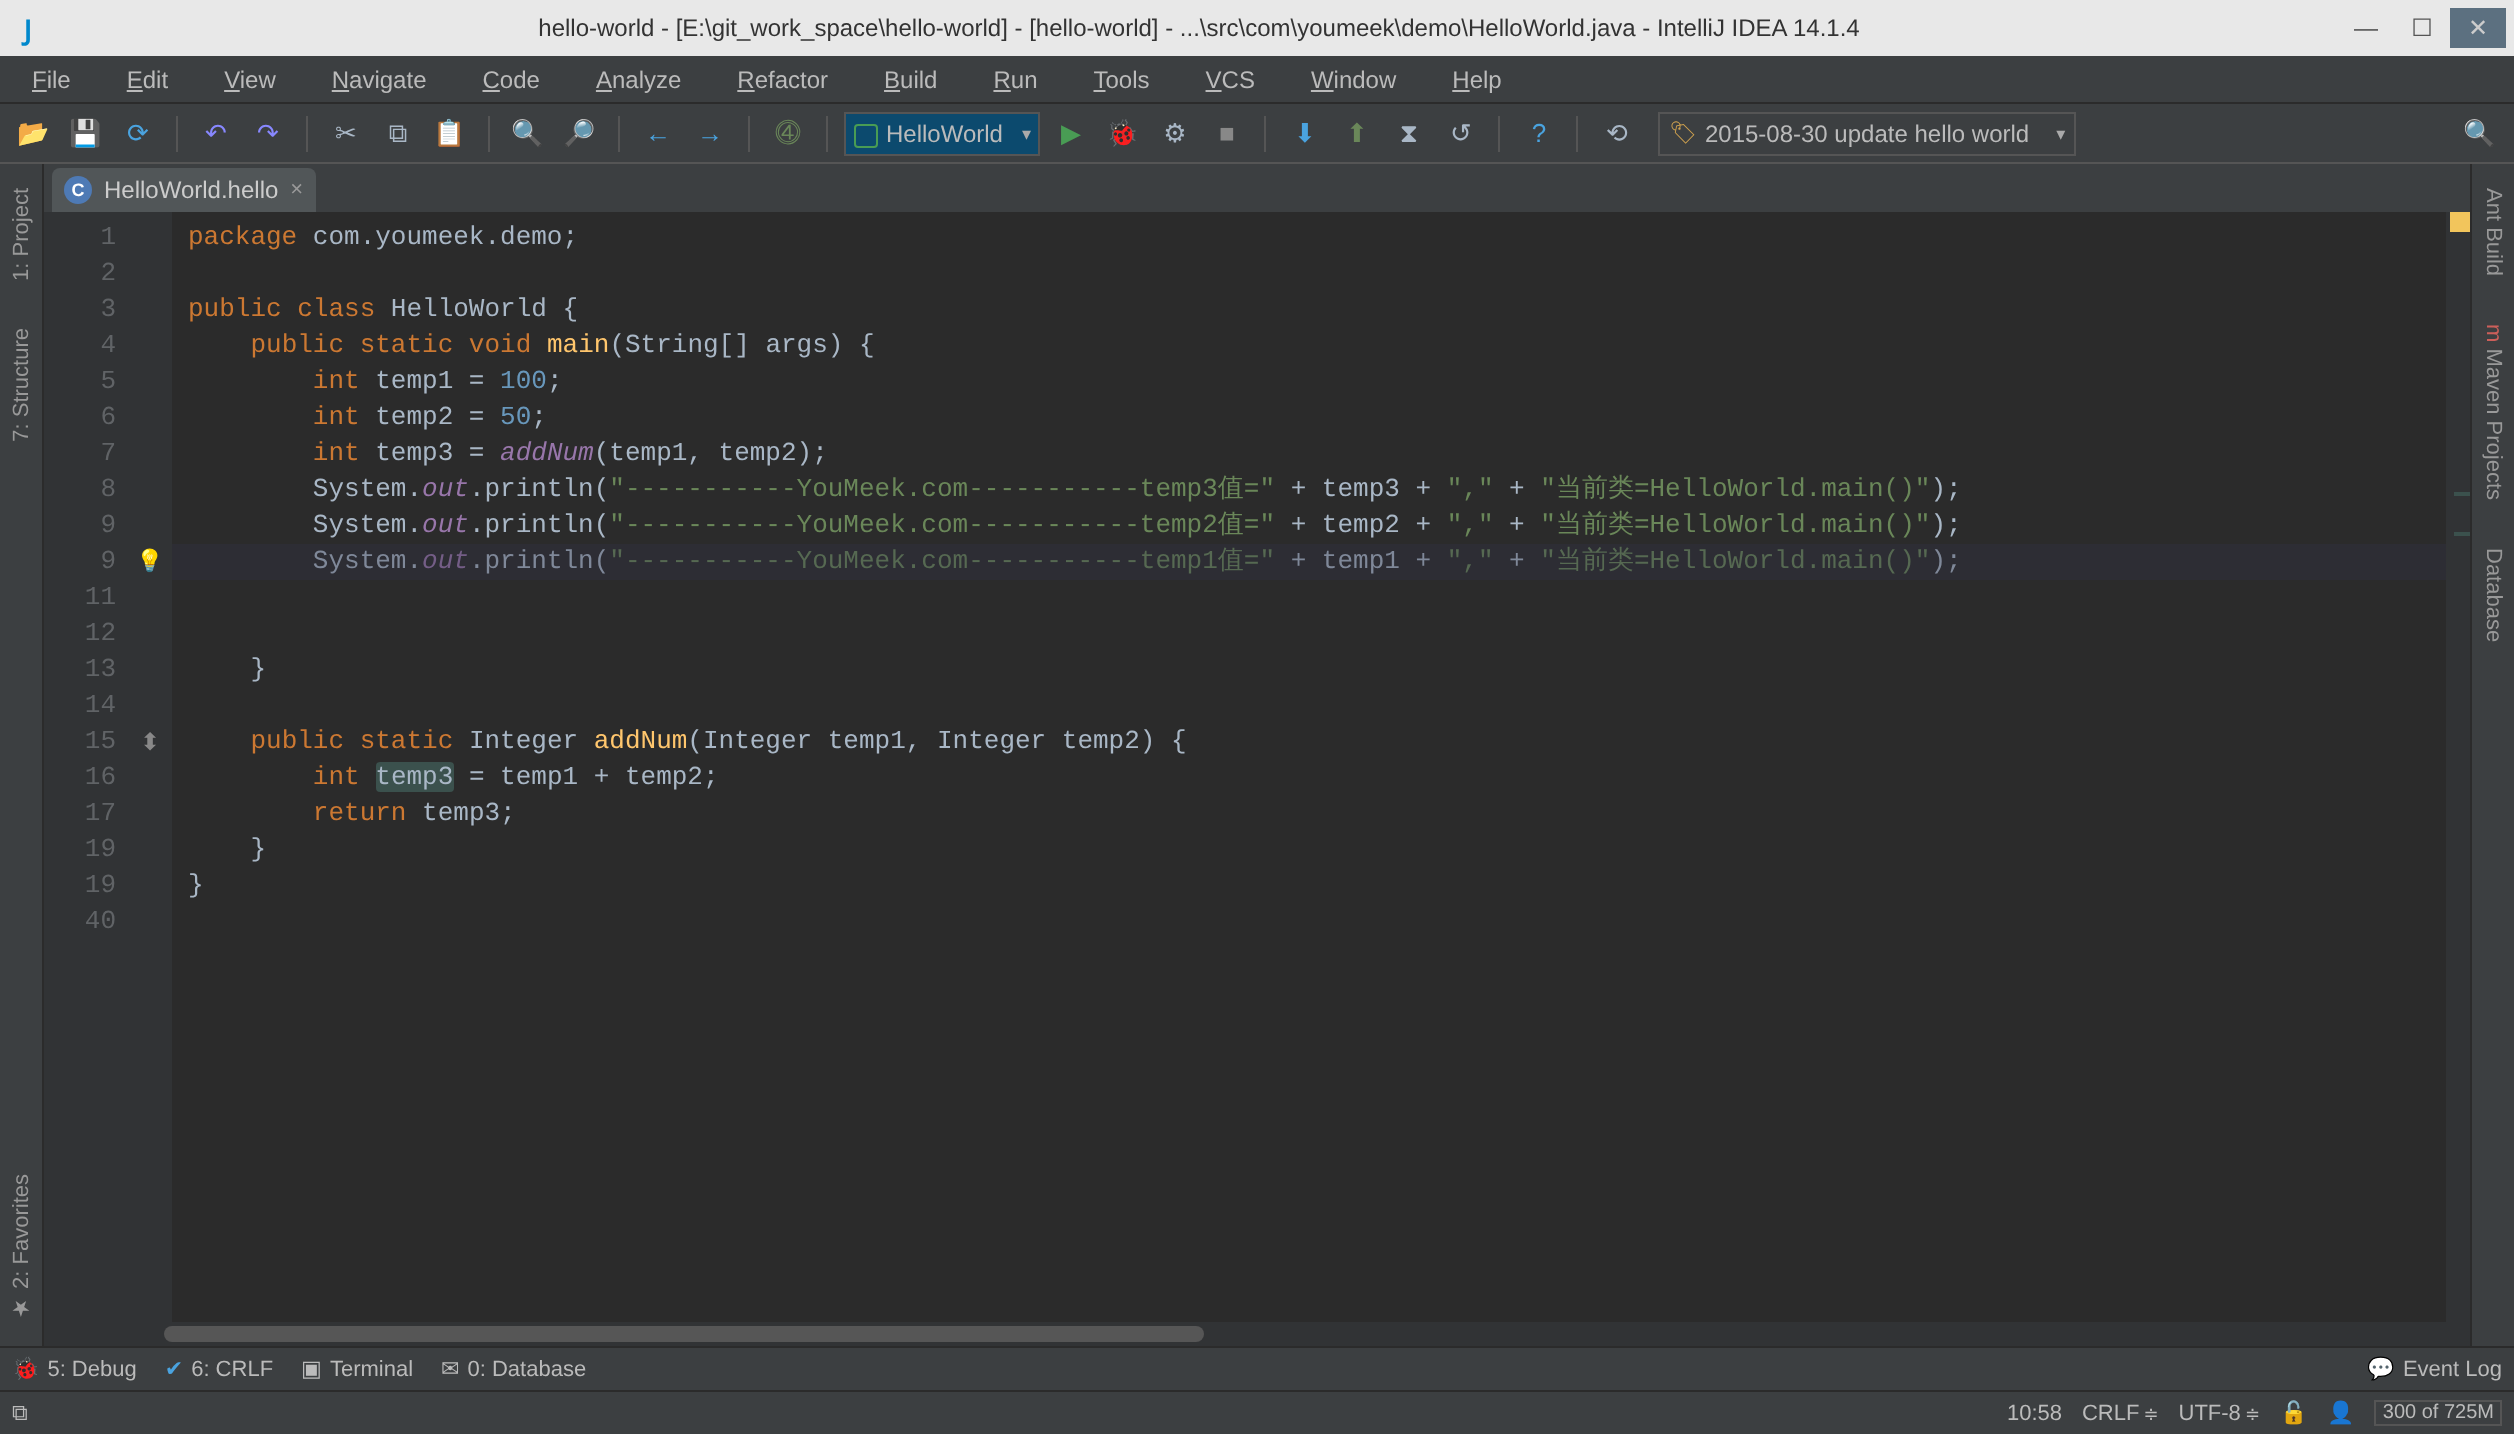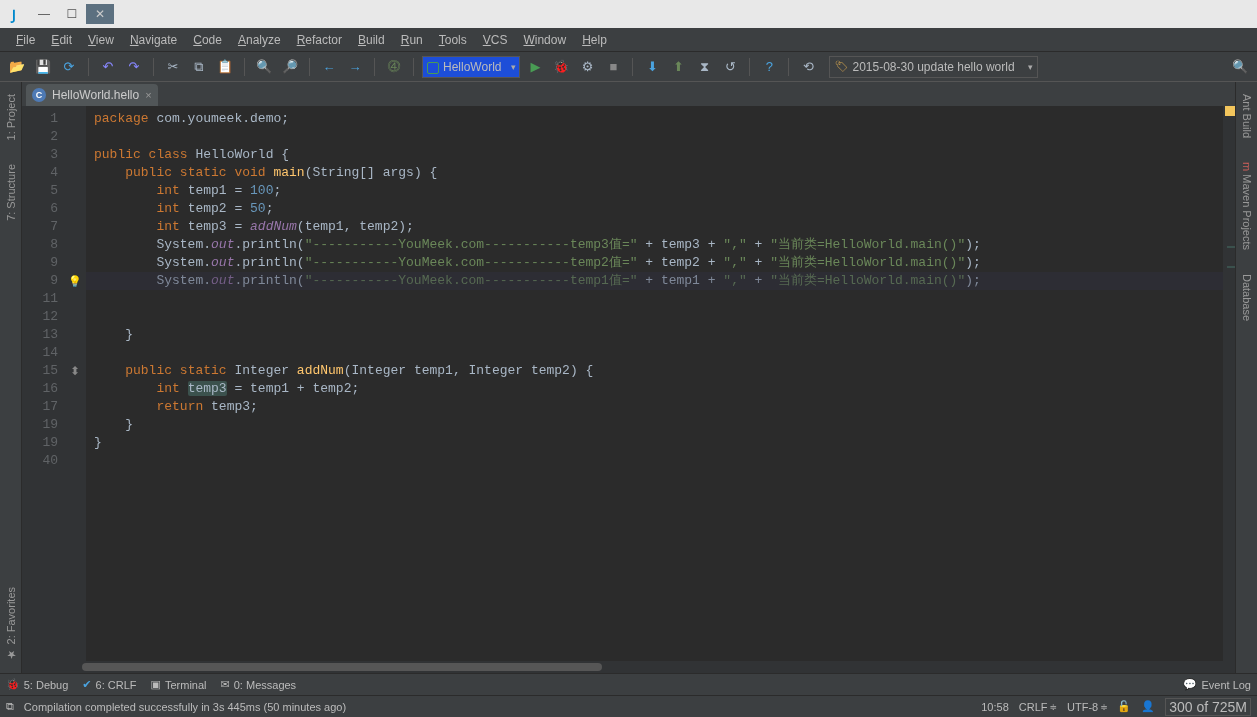--- a/index.html
+++ b/index.html
@@ -33,21 +33,21 @@
   .winbtn.close { background: #5c7080; color: #ccc; }
 
   
   .menubar {
     height: 24px;
     background: #3c3f41;
     border-bottom: 1px solid #2b2b2b;
     display: flex;
     align-items: center;
     padding: 0 8px;
-    gap: 0;
+    gap: 12px;
     color: #bbbbbb;
   }
   .menu-item { padding: 2px 8px; cursor: default; }
   .menu-item u { text-decoration: underline; }
 
   
   .toolbar {
     height: 30px;
     background: #3c3f41;
     border-bottom: 1px solid #555;
@@ -61,21 +61,21 @@
     display: inline-flex; align-items: center; justify-content: center;
     color: #a9b7c6; font-size: 13px;
   }
   .tbtn.play { color: #499c54; }
   .tbtn.bug { color: #499c54; }
   .tbtn.undo { color: #8888ff; }
   .tbtn.redo { color: #8888ff; }
   .tsep { width: 1px; height: 18px; background: #555; margin: 0 4px; }
   .run-combo {
     height: 22px;
-    background: #1d4ed8;
+    background: #0c4a6e;
     border: 1px solid #555;
     padding: 0 18px 0 20px;
     display: inline-flex; align-items: center;
     color: #bbb;
     position: relative;
     font-size: 12px;
   }
   .run-combo::before {
     content: ""; position: absolute; left: 4px; top: 5px;
     width: 10px; height: 10px; border: 1px solid #499c54; border-radius: 2px;
@@ -220,27 +220,28 @@
     background: #3c3f41;
     border-top: 1px solid #2b2b2b;
     display: flex; align-items:center;
     padding: 0 6px;
     gap: 10px;
     font-size: 11px;
     color: #bbb;
   }
   .statusbar .spacer { flex:1; }
   .statusbar .seg { display:inline-flex; align-items:center; gap:2px; }
-  .mem { border:1px solid #555; padding:0 3px; font-size:14px; }
+  .mem { border:1px solid #555; padding:0 3px; font-size:10px; }
 </style>
 </head>
 <body>
 
 <div class="titlebar">
   <span class="app-icon">Ϳ</span>
+  <span class="title-text">hello-world - [E:\git_work_space\hello-world] - [hello-world] - ...\src\com\youmeek\demo\HelloWorld.java - IntelliJ IDEA 14.1.4</span>
   <span class="winbtn">—</span>
   <span class="winbtn">☐</span>
   <span class="winbtn close">✕</span>
 </div>
 
 <div class="menubar" id="menubar">
     <span class="menu-item"><u>F</u>ile</span>
     <span class="menu-item"><u>E</u>dit</span>
     <span class="menu-item"><u>V</u>iew</span>
     <span class="menu-item"><u>N</u>avigate</span>
@@ -388,32 +389,31 @@
   <span class="item">
       <span style="color:#4aa3df">✔</span>
       <span>6: CRLF</span>
     </span>
   <span class="item">
       <span>▣</span>
       <span>Terminal</span>
     </span>
   <span class="item">
       <span>✉</span>
-      <span>0: Messages</span>
+      <span>0: Database</span>
     </span>
   <span class="spacer"></span>
   <span class="item">
       <span>💬</span>
       <span>Event Log</span>
     </span>
 </div>
 
 <div class="statusbar">
   <span>⧉</span>
-  <span>Compilation completed successfully in 3s 445ms (50 minutes ago)</span>
   <span class="spacer"></span>
   <span class="seg">10:58</span>
   <span class="seg">
       <span>CRLF</span>
       <span style="font-size:9px">≑</span>
     </span>
   <span class="seg">
       <span>UTF-8</span>
       <span style="font-size:9px">≑</span>
     </span>

